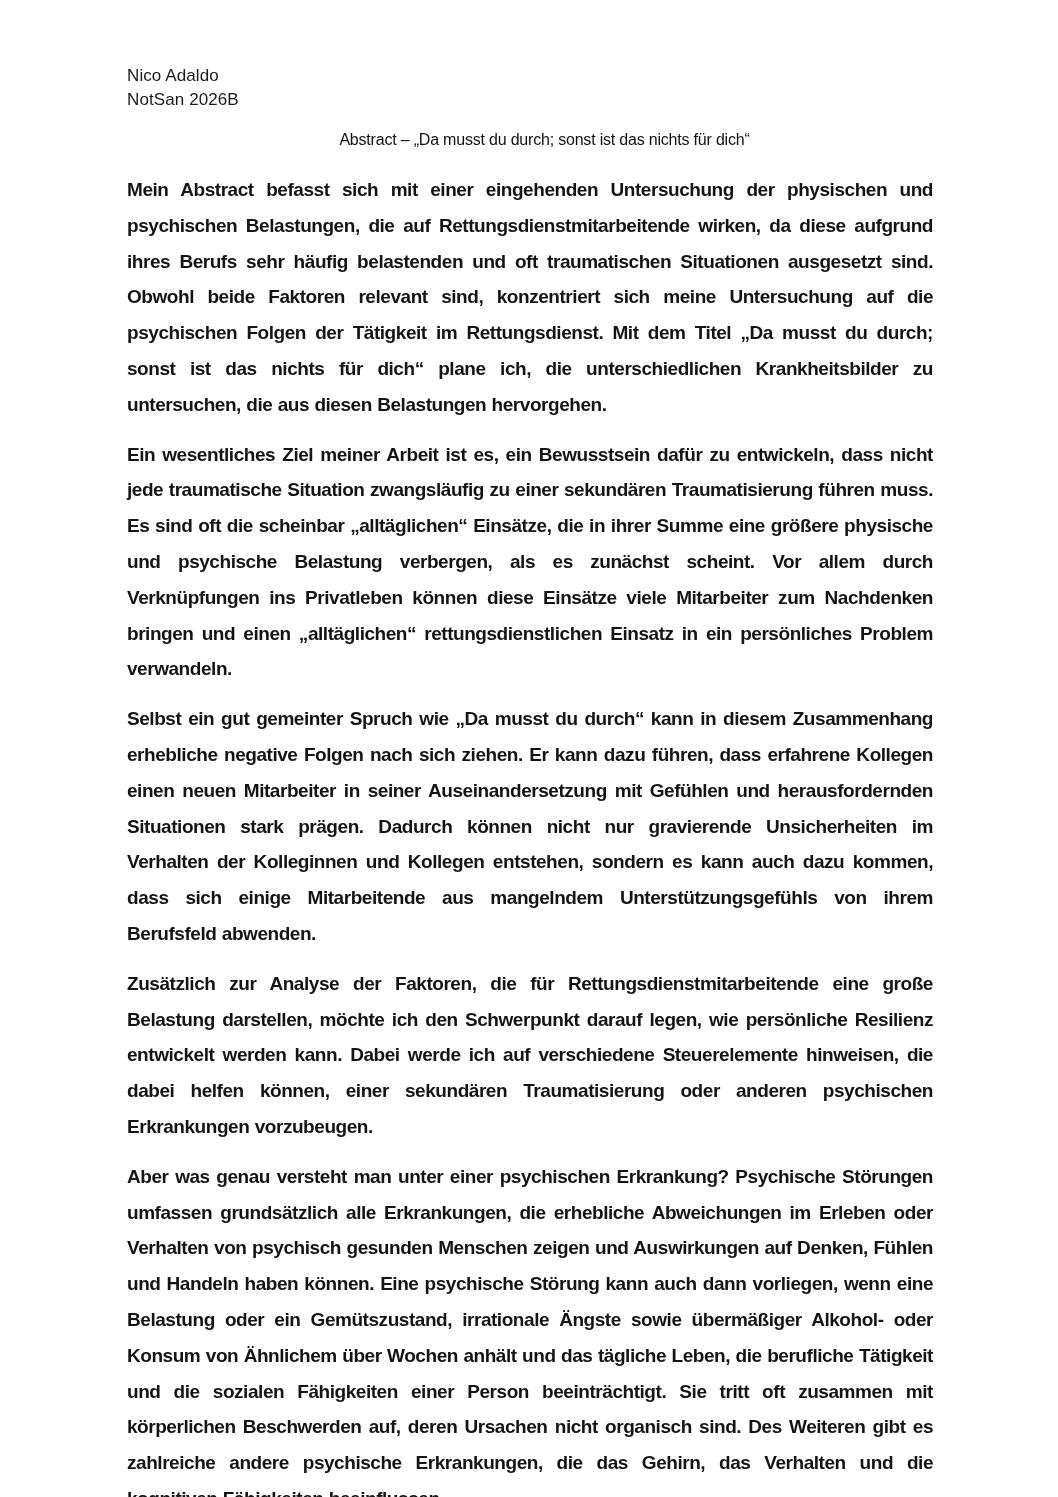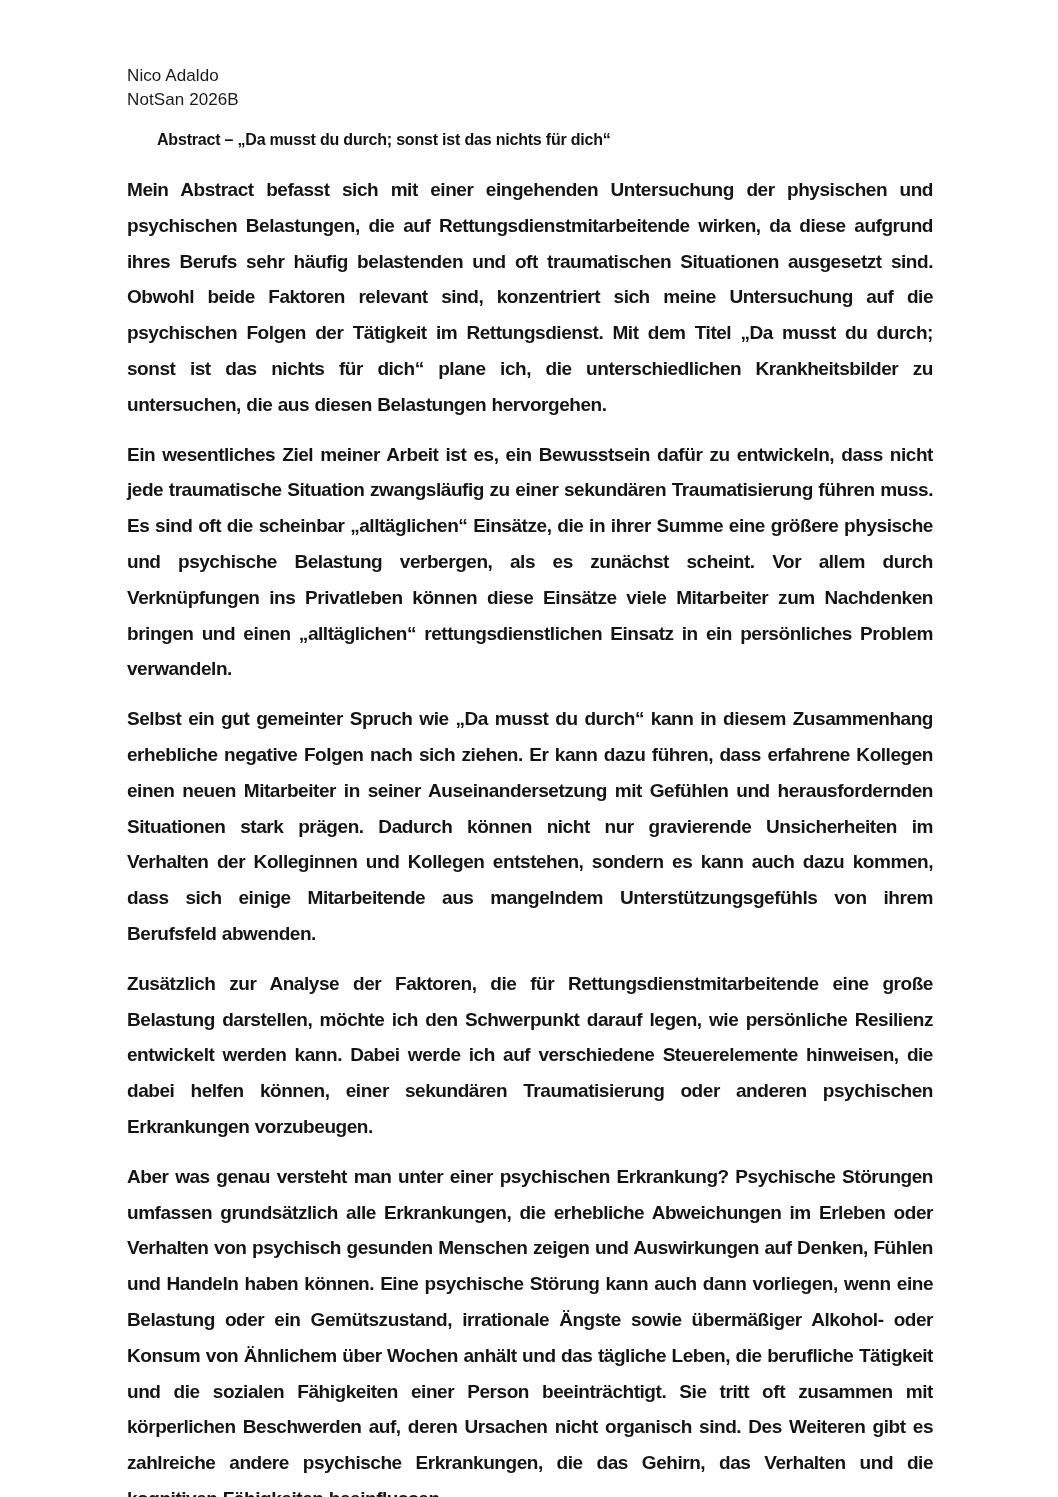--- a/index.html
+++ b/index.html
@@ -33,23 +33,23 @@
       letter-spacing: 0.1px;
     }
     .author-block div {
       white-space: nowrap;
     }
     .doc-title {
       position: absolute;
       left: 127px;
       width: 805px;
       top: 128px;
-      text-align: left;
+      text-align: center;
       font-family: "Liberation Sans Narrow", "Liberation Sans", sans-serif;
-      font-weight: bold;
+      font-weight: normal;
       font-size: 16px;
       line-height: 24px;
       color: #111111;
       letter-spacing: -0.2px;
       padding-left: 30px;
       box-sizing: border-box;
     }
     .body-text {
       position: absolute;
       left: 127px;

